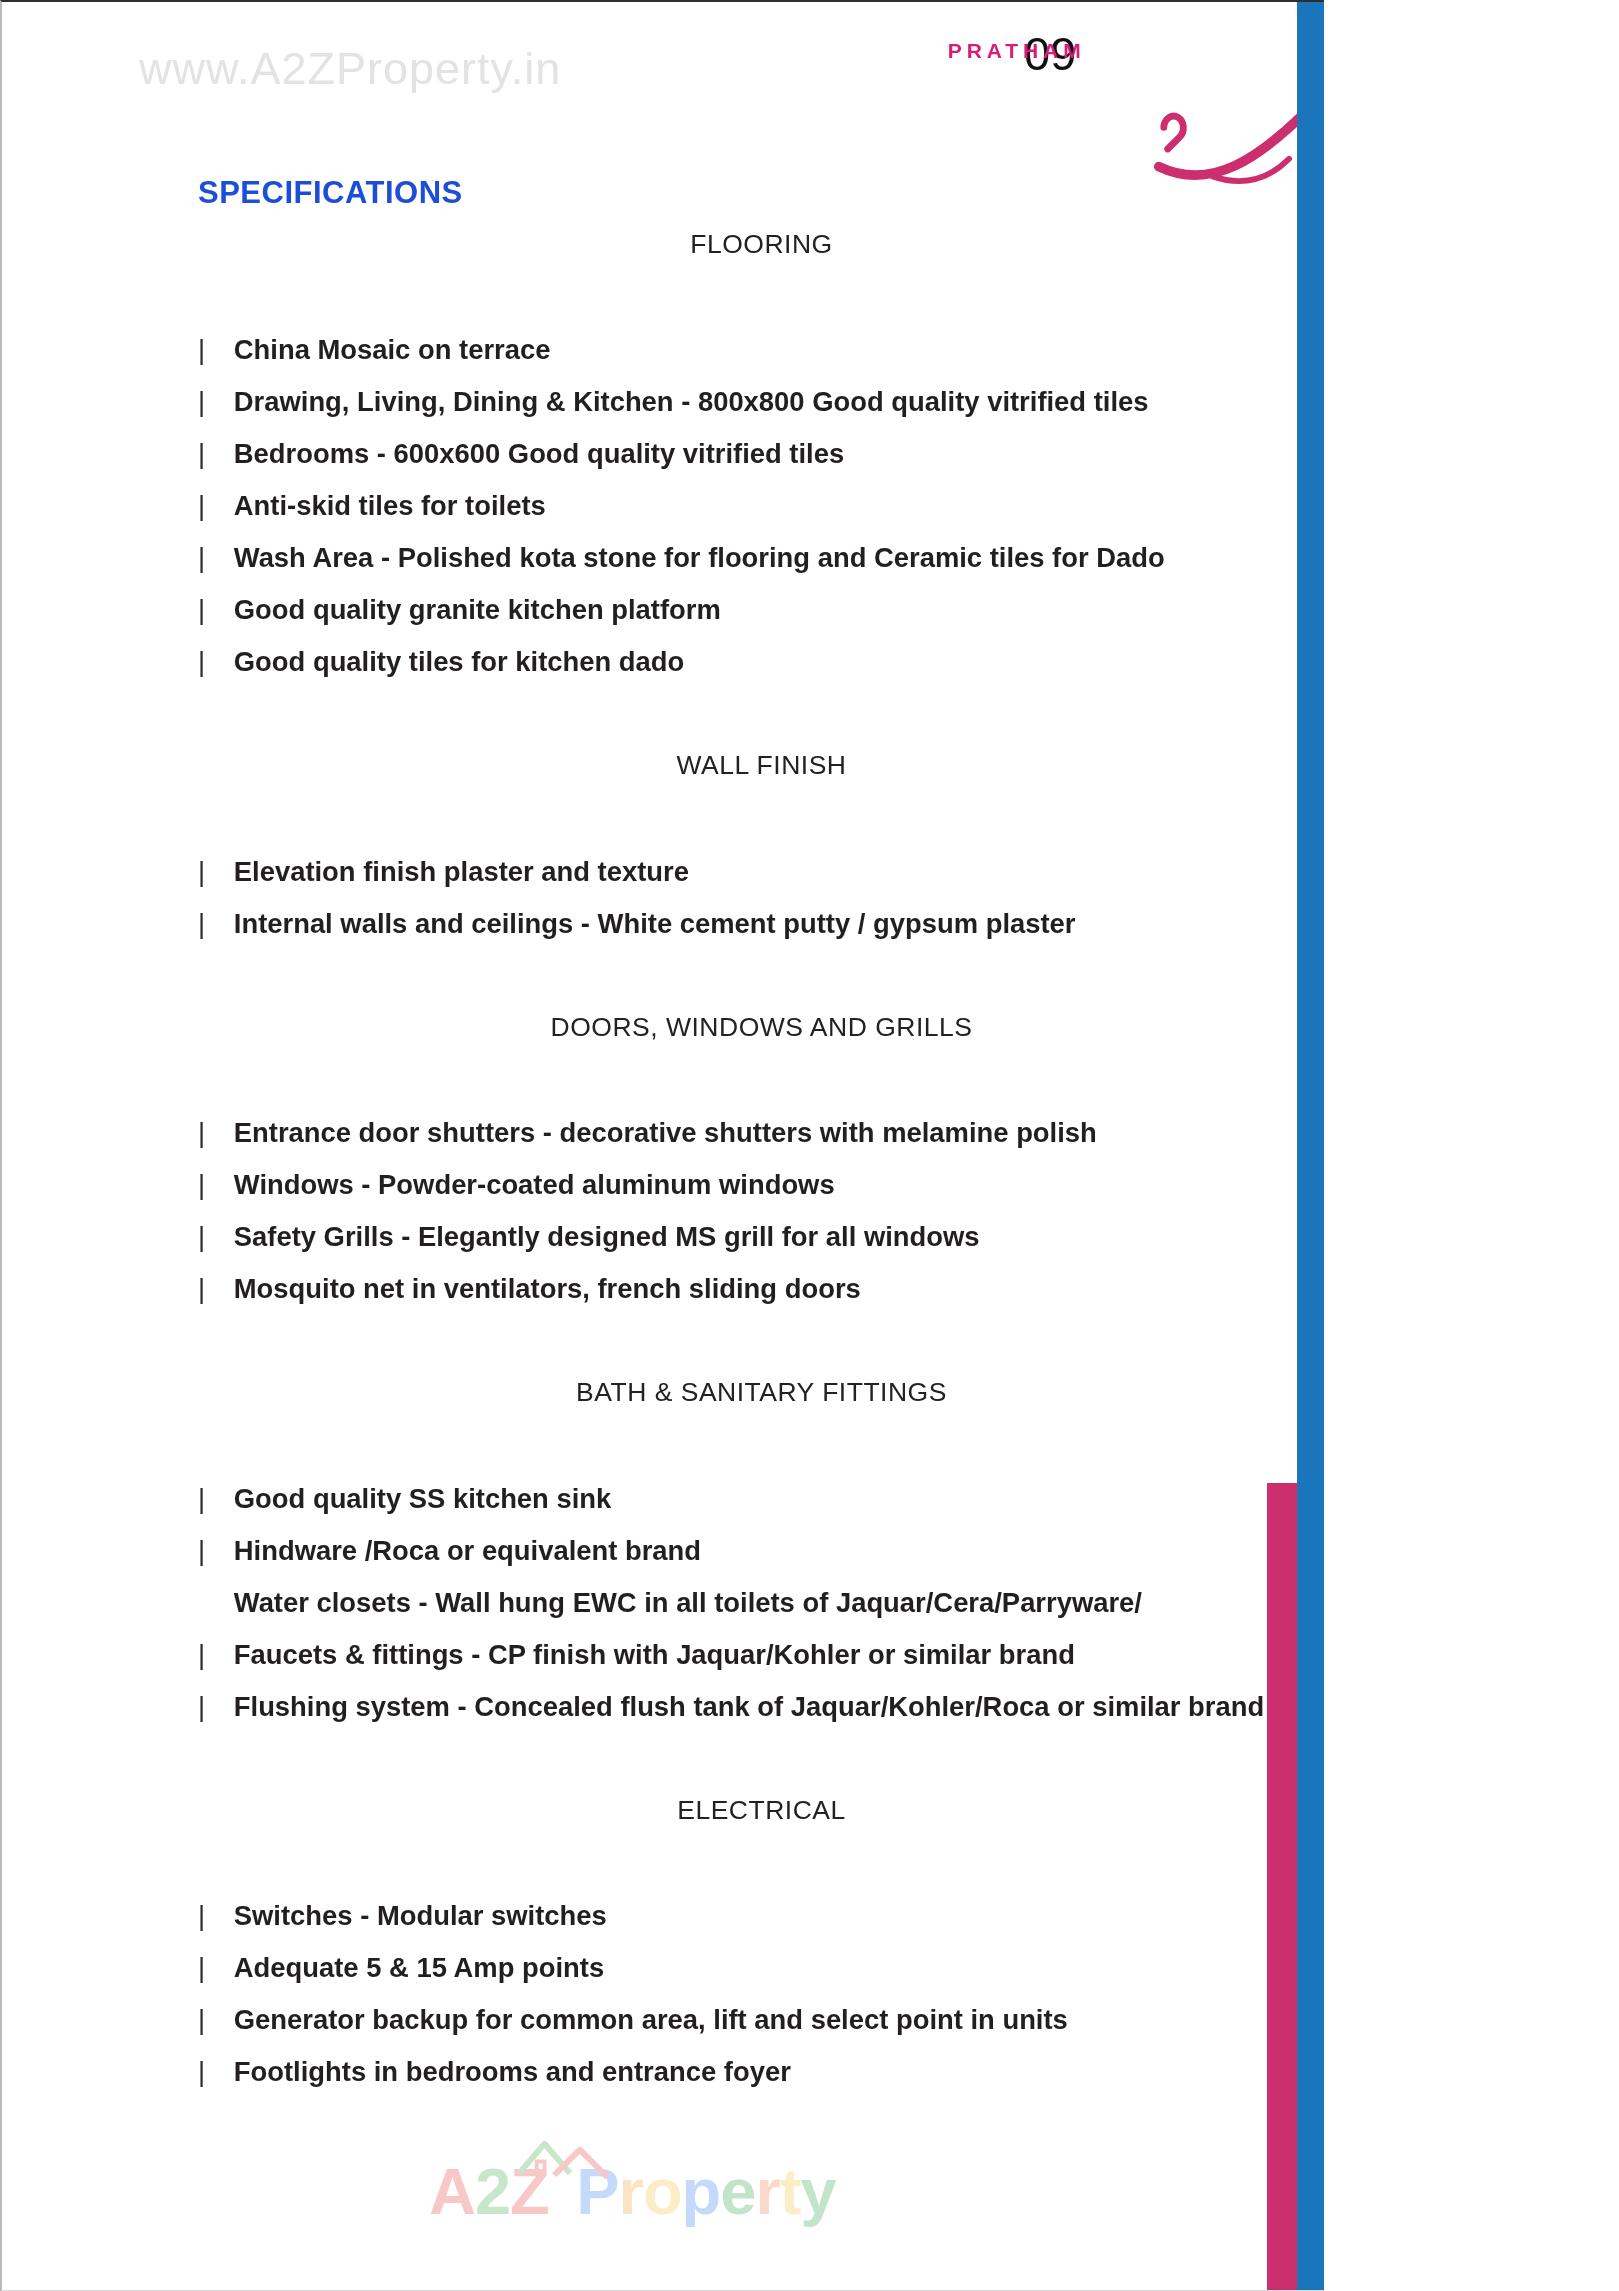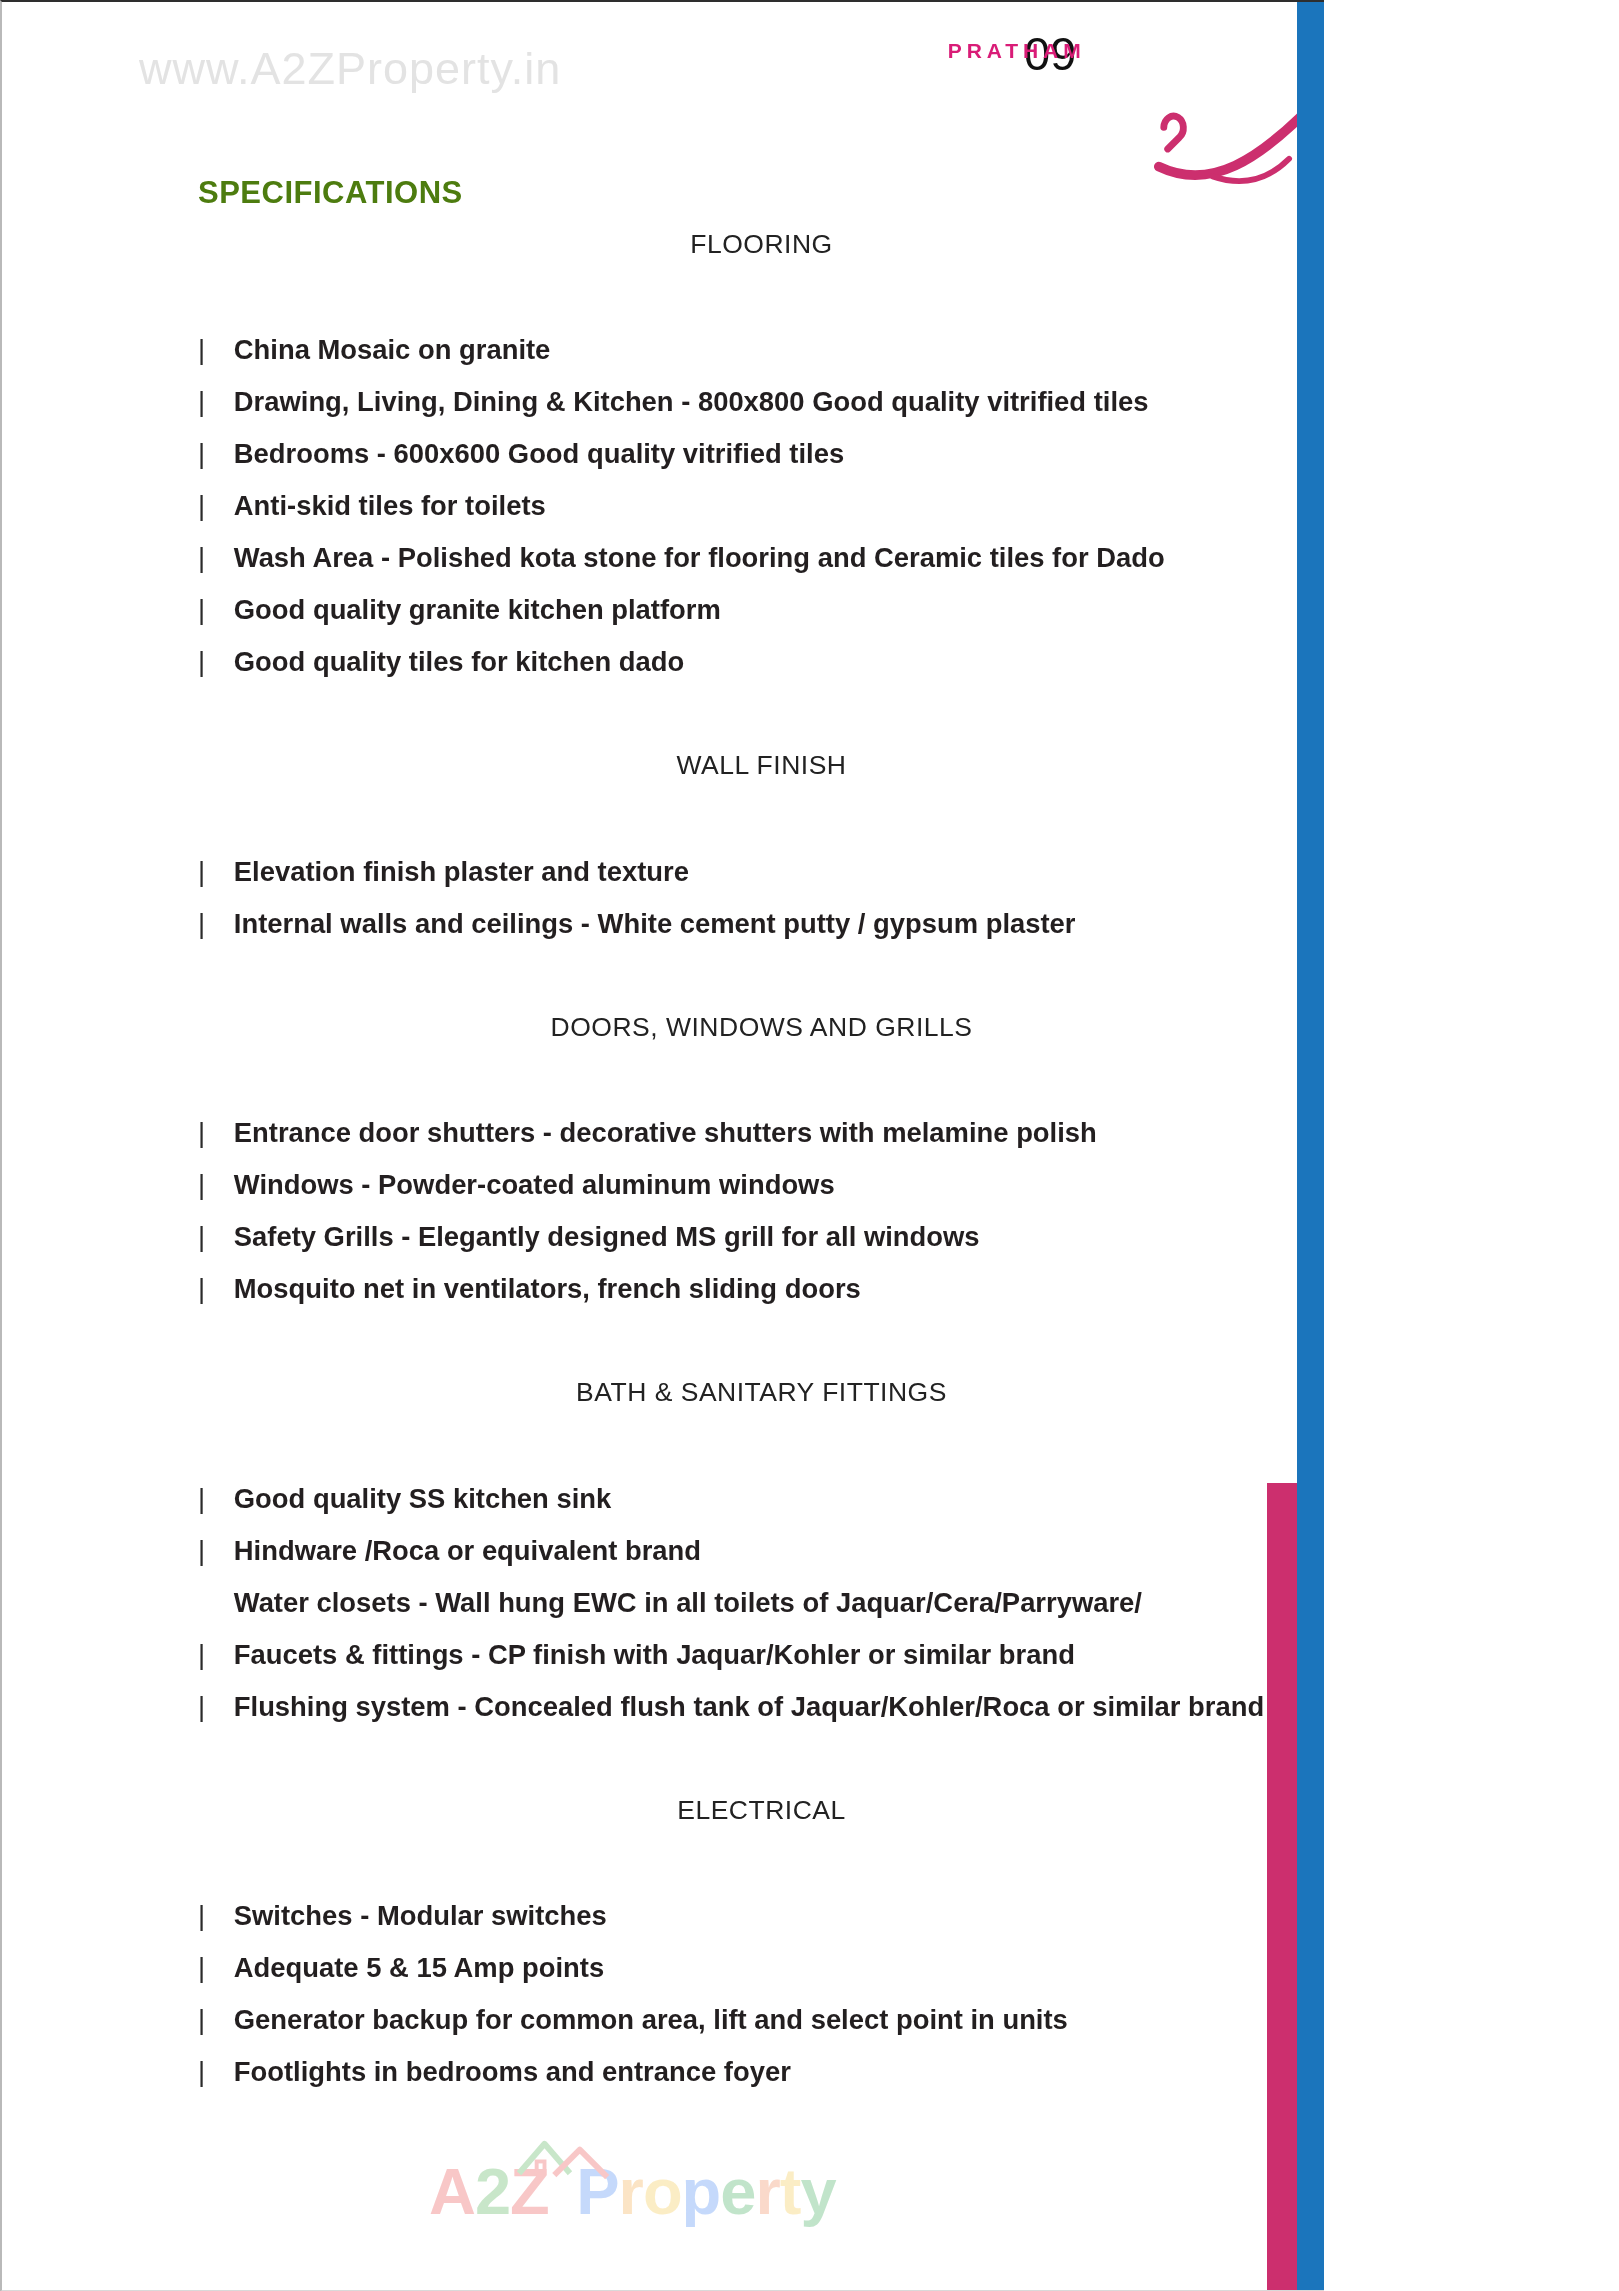--- a/index.html
+++ b/index.html
@@ -57,21 +57,21 @@
     font-size:80px; font-weight:700;
     letter-spacing:-2px; color:#1b75bc;
     line-height:1;
   }
   .logo-swirl { position:absolute; left:214px; top:19.6px; }
 
   
   .title {
     position:absolute; left:196px; top:173px;
     font-size:31px; line-height:35px; font-weight:700;
-    color:#4d7c0f; letter-spacing:0.5px;
+    color:#1d4ed8; letter-spacing:0.5px;
     margin-bottom:9.8px;
   }
   .content {
     position:absolute; left:196px; top:219px;
     width:1127px;
   }
   .section-heading {
     font-size:26.5px; line-height:26.5px; font-weight:500;
     color:#222222; letter-spacing:0.5px;
     margin-top:64px;
@@ -130,21 +130,21 @@
 
   <h1 class="title">SPECIFICATIONS</h1>
 
   <main class="content">
       <div class="section">
         <div class="section-heading">FLOORING</div>
         <ul class="items">
           <li>
             <span class="bullet">|</span>
             <span class="item-lines">
-              <span class="item-line">China Mosaic on granite</span>
+              <span class="item-line">China Mosaic on terrace</span>
             </span>
           </li>
           <li>
             <span class="bullet">|</span>
             <span class="item-lines">
               <span class="item-line">Drawing, Living, Dining &amp; Kitchen - 800x800 Good quality vitrified tiles</span>
             </span>
           </li>
           <li>
             <span class="bullet">|</span>

